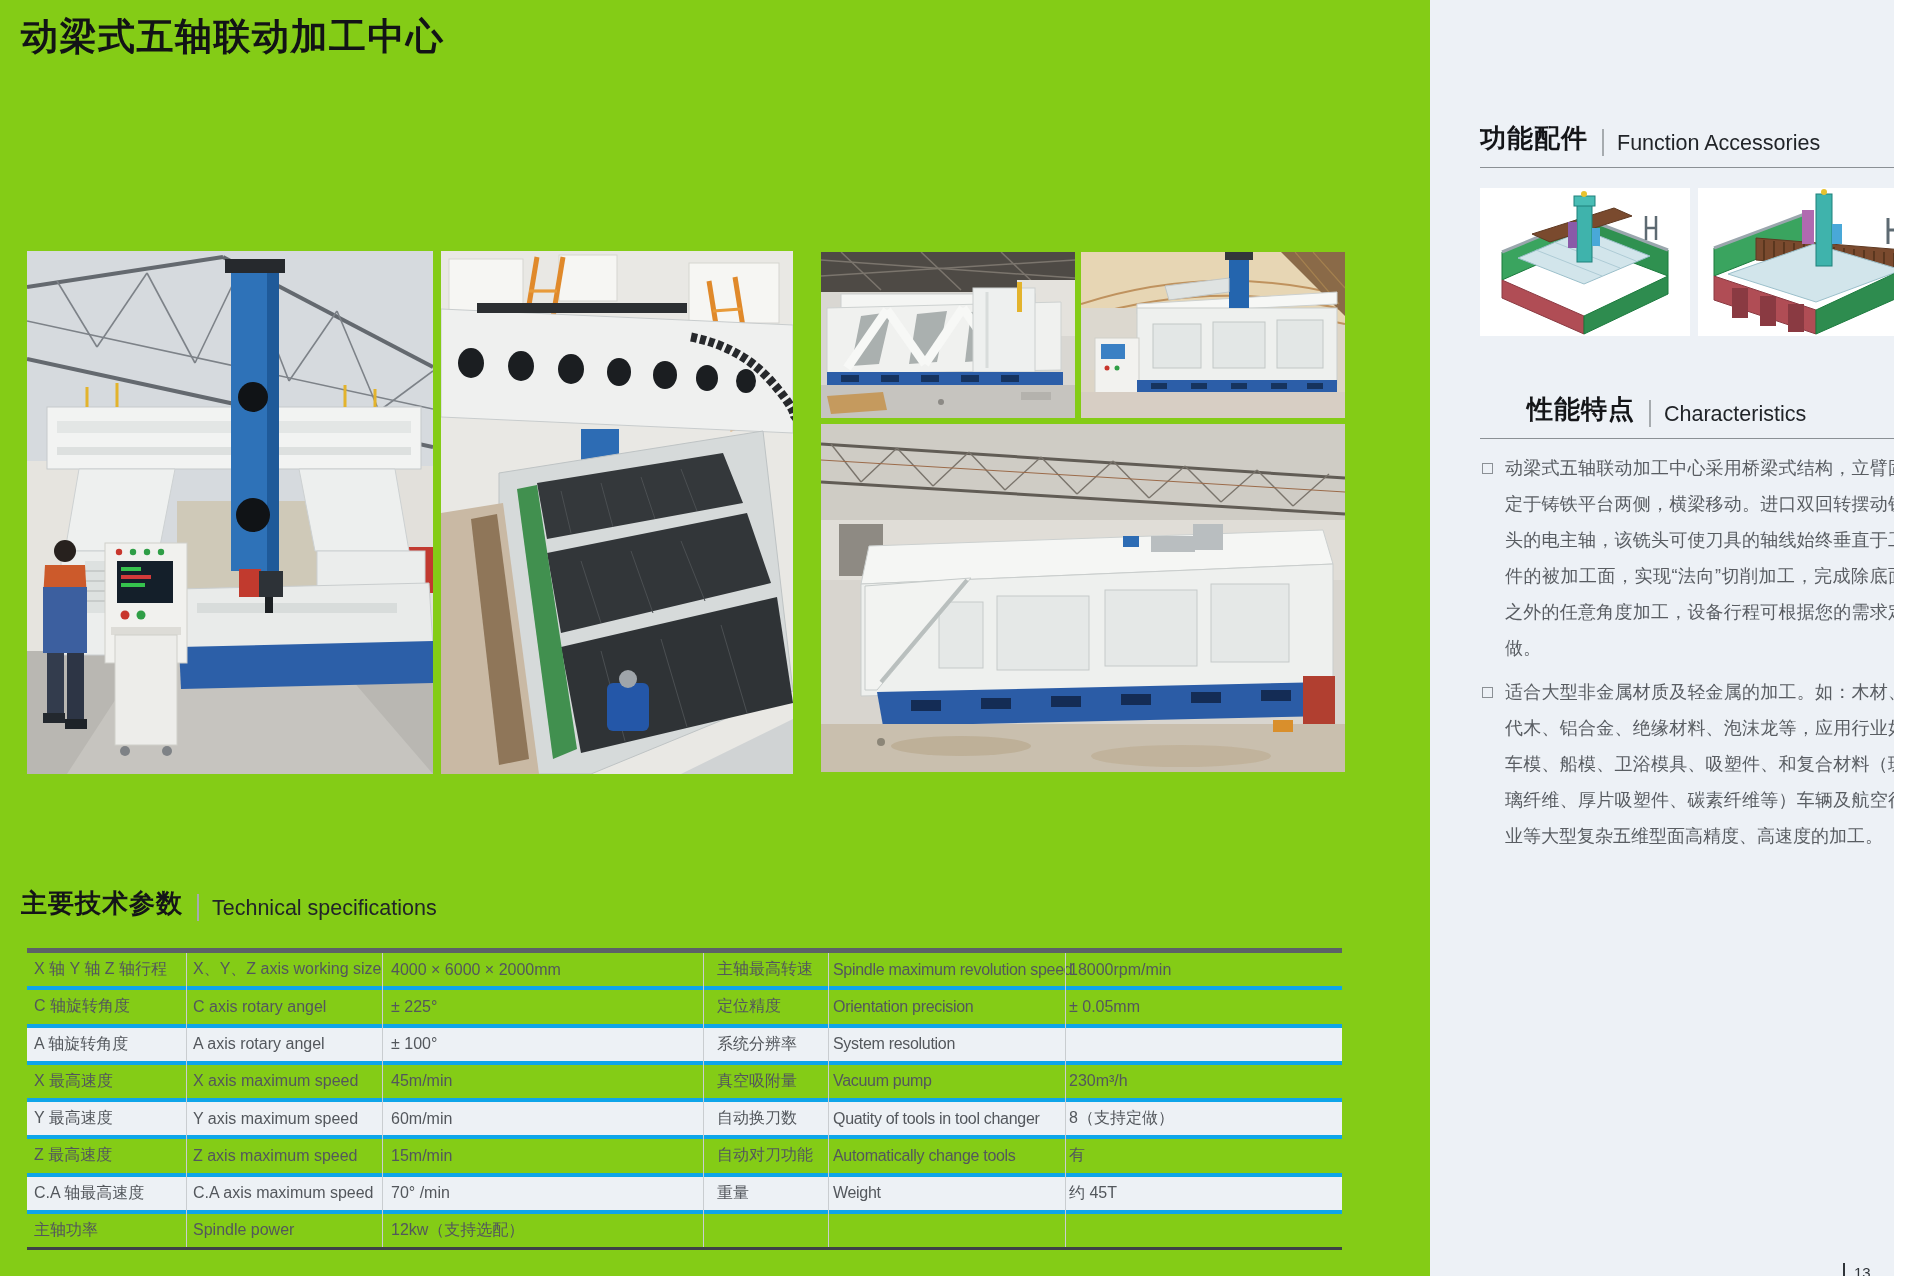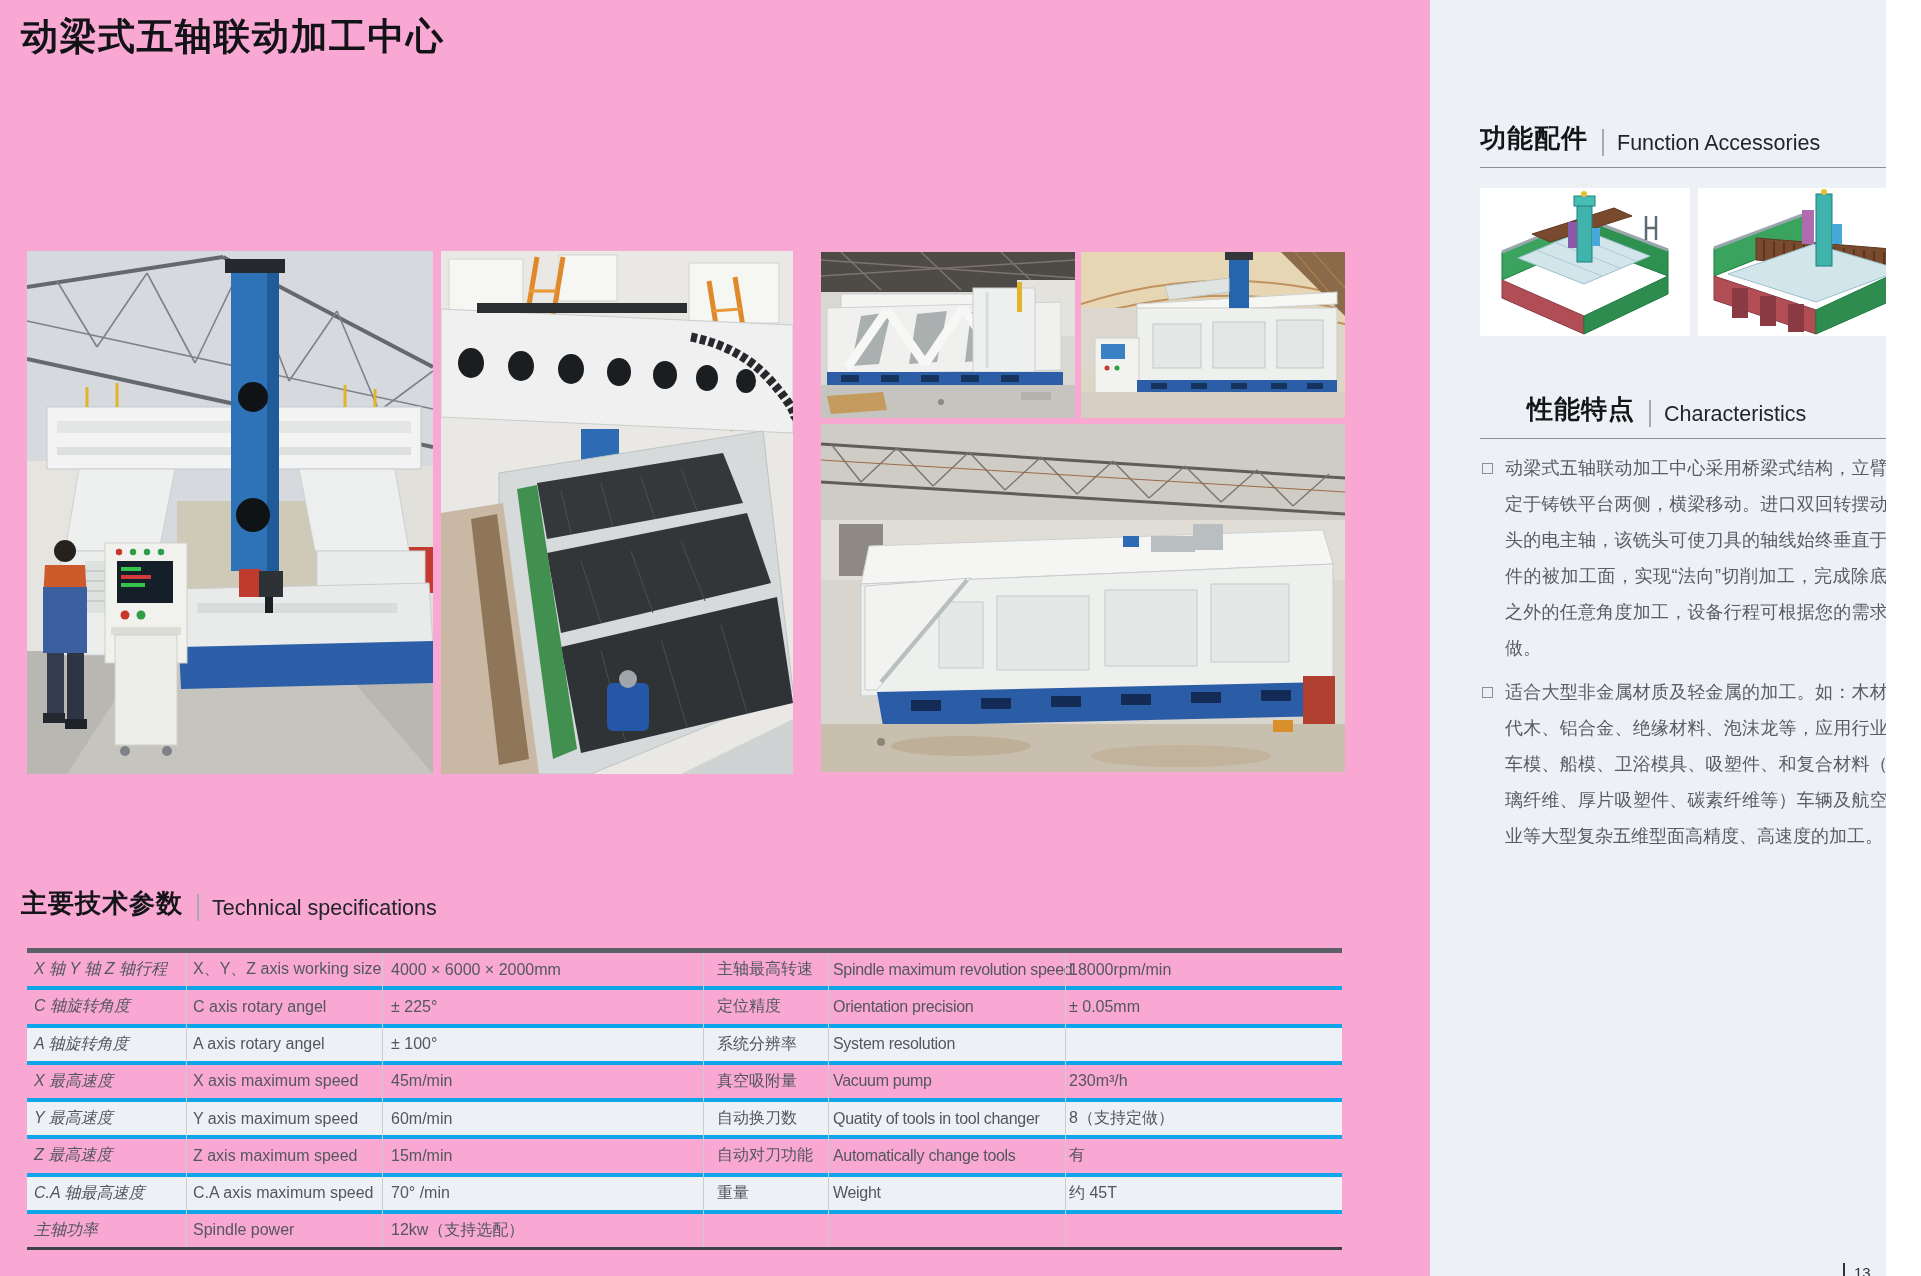--- a/index.html
+++ b/index.html
@@ -1,17 +1,17 @@
 <!DOCTYPE html>
 <html><head>
 <meta charset="utf-8">
 <style>
   html,body{margin:0;padding:0;background:#fff;}
-  .page{position:relative;width:1886px;height:1276px;background:#f9a8d4;overflow:hidden;
-        font-family:"Liberation Sans","DejaVu Sans",sans-serif;}
+  .page{position:relative;width:1886px;height:1276px;background:#84cc16;overflow:hidden;
+        font-family:"Liberation Sans","DejaVu Sans",sans-serif;padding-left:8px;}
   .page-title{position:absolute;left:21px;top:12px;font-size:37px;font-weight:bold;
               color:#121316;letter-spacing:1.5px;white-space:nowrap;}
   
   .photo{position:absolute;overflow:hidden;background:#d8d8d4;}
   .photo svg{display:block;width:100%;height:100%;}
   
   .sidebar{position:absolute;left:1430px;top:0;width:491px;height:1276px;background:#edf1f6;}
   .sec-head{position:absolute;display:flex;align-items:flex-end;white-space:nowrap;}
   .sec-zh{font-size:26px;font-weight:bold;color:#141518;letter-spacing:1px;}
   .sec-div{width:2px;height:27px;background:#a6abaf;margin:0 13px 0 14px;}
@@ -25,21 +25,21 @@
   .bmark{flex:none;width:9px;height:9px;border:1px solid #8b9095;margin:13px 12px 0 2px;background:transparent;}
   .btext{flex:1;}
   
   .tb-top{position:absolute;left:27px;top:948px;width:1315px;height:5px;background:#5c6167;}
   .tb-bot{position:absolute;left:27px;top:1247px;width:1315px;height:3px;background:#3e4246;}
   .spec-table{position:absolute;left:27px;top:953px;width:1315px;height:294px;display:flex;flex-direction:column;}
   .trow{flex:1;display:flex;align-items:stretch;box-sizing:border-box;}
   .trow + .trow{border-top:4px solid #0ea5e9;}
   .trow:nth-child(3),.trow:nth-child(5),.trow:nth-child(7){background:#edf1f5;}
   .cell{display:flex;align-items:center;font-size:16px;color:#53575c;white-space:nowrap;box-sizing:border-box;}
-  .w1{width:159px;padding-left:7px;font-style:italic;}
+  .w1{width:159px;padding-left:7px;}
   .w2{width:196px;padding-left:7px;}
   .w3{width:321px;padding-left:9px;}
   .w4{width:125px;padding-left:14px;}
   .w5{width:237px;padding-left:5px;letter-spacing:-0.3px;}
   .w6{flex:1;padding-left:4px;}
   .vline{position:absolute;top:953px;height:294px;width:1px;background:#c9cdd0;}
   .page-num{position:absolute;left:1843px;top:1263px;border-left:2px solid #2f3439;
             padding-left:9px;font-size:15px;color:#2f3439;height:22px;line-height:20px;}
 </style>
 </head>

